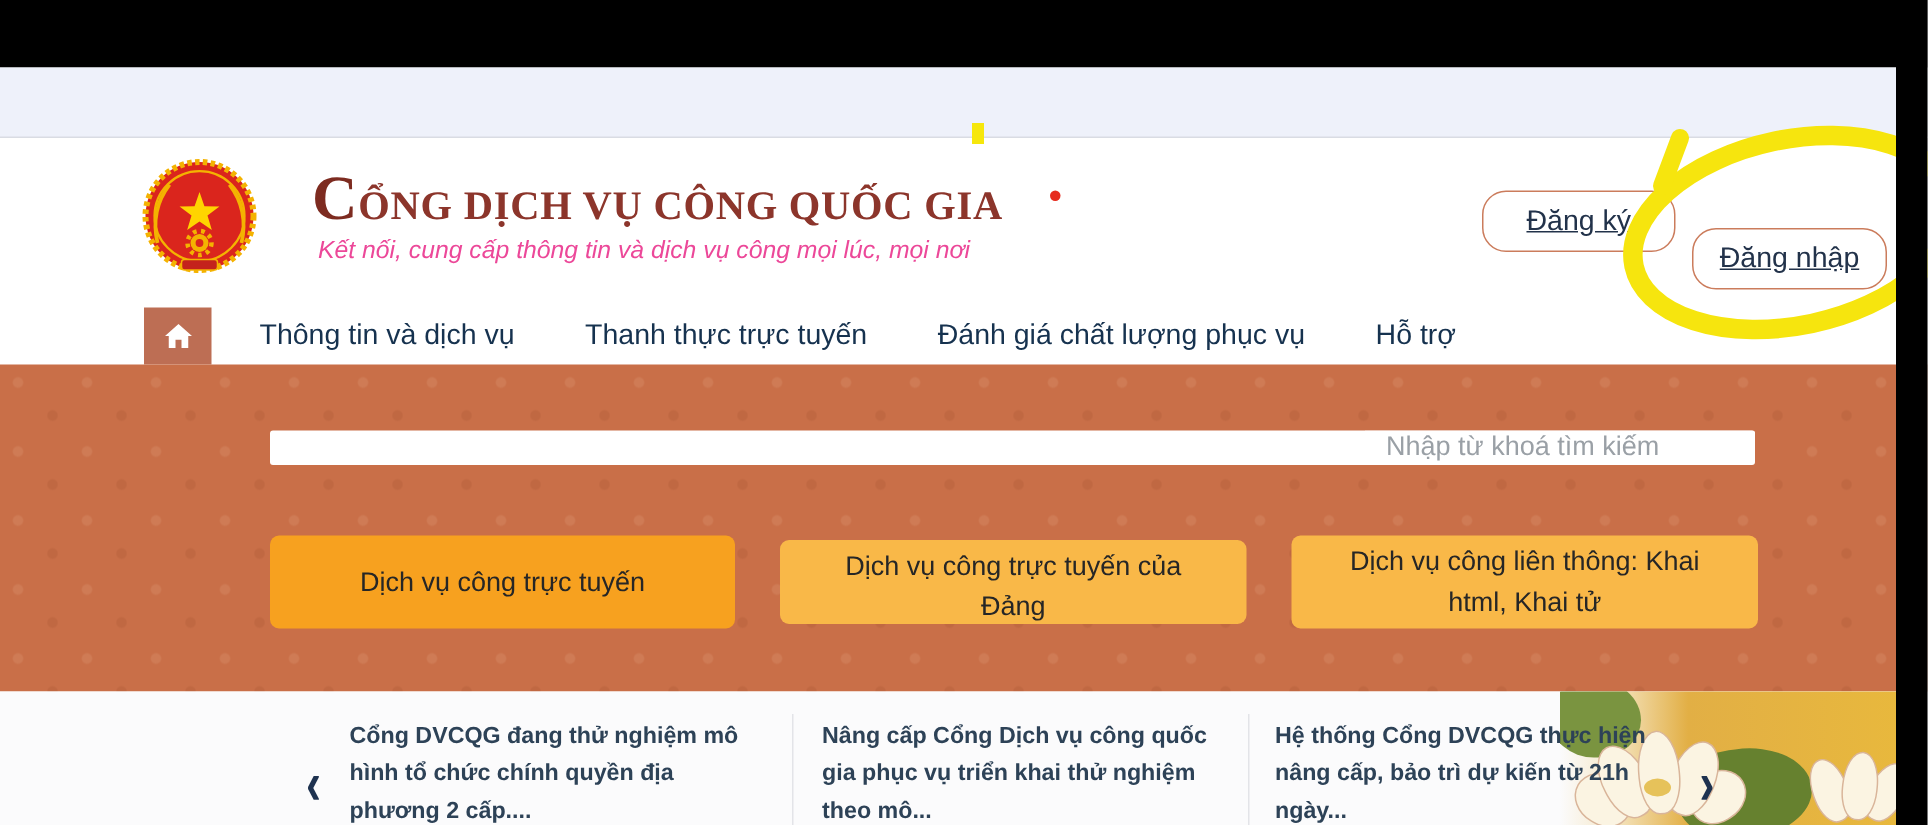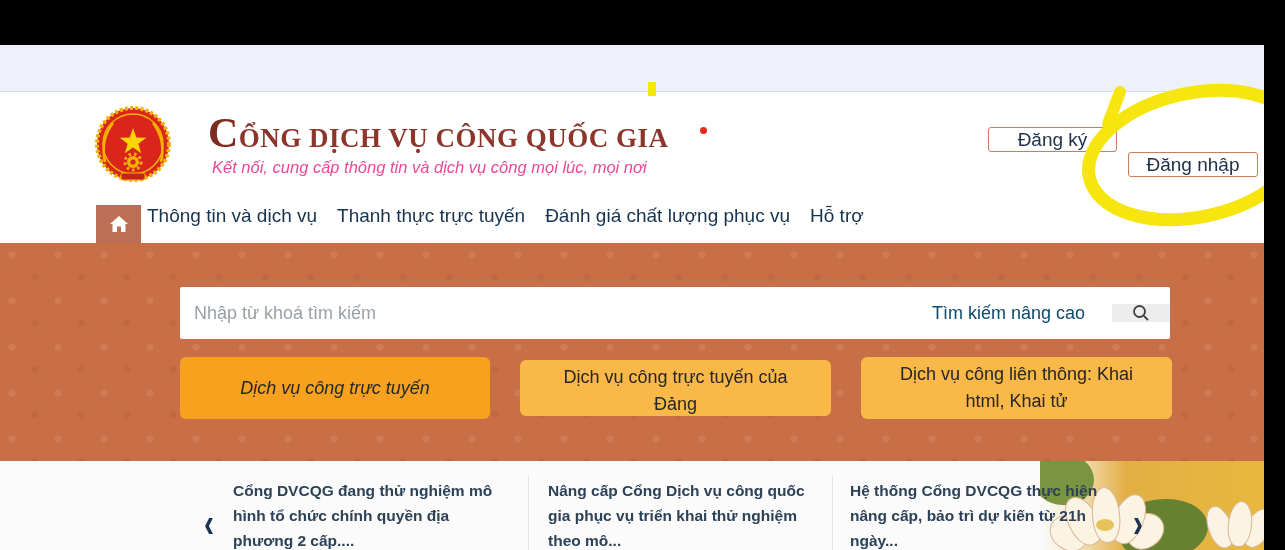--- a/index.html
+++ b/index.html
@@ -20,44 +20,44 @@
   .pill-ic { flex:0 0 auto; margin-left:18px; }
   .star-ic { font-size:19px; color:#474b50; }
   .avatar-frag { position:absolute; left:1254px; top:64px; width:7px; height:9px; background:#3c4043; }
 
   
   .site-header { position:absolute; left:0; top:92px; width:1285px; height:113px; background:#fff; }
   .emblem { position:absolute; left:94px; top:10px; width:78px; height:90px; }
   .brand-title { position:absolute; left:208px; top:26px; font-family:"Liberation Serif", serif; font-weight:bold; font-size:27px; letter-spacing:0.5px; color:#8c352b; line-height:30px; }
   .brand-title::first-letter { font-size:42px; color:#7d2b20; }
   .brand-tag { position:absolute; left:212px; top:66px; font-size:16.5px; font-style:italic; color:#ec4899; }
-  .hdr-btn { position:absolute; top:35px; height:25px; background:#fff; border:1.5px solid #cb7c5c; border-radius:3px; font-size:19px; color:#22324a; font-family:"Liberation Sans", sans-serif; cursor:pointer; }
+  .hdr-btn { position:absolute; top:35px; height:41px; background:#fff; border:1.5px solid #cb7c5c; border-radius:16px; font-size:19px; color:#22324a; font-family:"Liberation Sans", sans-serif; cursor:pointer;text-decoration:underline; }
   .btn-register { left:988px; width:129px; }
   .btn-login { left:1128px; width:130px;margin-top:25px; }
 
   
   .navbar { position:absolute; left:0; top:205px; width:1285px; height:38px; background:#fff; }
   .home-tile { position:absolute; left:96px; top:0; width:45px; height:38px; background:#bd6e54; display:flex; align-items:center; justify-content:center; cursor:pointer; }
-  .nav-items { position:absolute; left:147px; top:0; height:38px; display:flex; align-items:flex-start; gap:20px; }
+  .nav-items { position:absolute; left:173px; top:0; height:38px; display:flex; align-items:center; gap:47px; }
   .nav-link { font-size:19px; color:#16324f; white-space:nowrap; cursor:pointer; }
 
   
   .hero { position:absolute; left:0; top:243px; width:1285px; height:218px; background-color:#c96f48;
     background-image:
       radial-gradient(circle 4px at 12px 12px, rgba(255,226,196,0.10) 0 3px, rgba(0,0,0,0) 4px),
       radial-gradient(circle 4px at 35px 34px, rgba(110,40,12,0.10) 0 3px, rgba(0,0,0,0) 4px);
     background-size:46px 46px; }
-  .searchbar { position:absolute; left:180px; top:44px; width:990px; height:52px; background:#fff; border-radius:2px; display:flex; align-items:center; overflow:hidden; }
+  .searchbar { position:absolute; left:180px; top:44px; width:990px; height:23px; background:#fff; border-radius:2px; display:flex; align-items:flex-end; overflow:hidden;flex-direction:column; }
   .search-input { flex:1 1 auto; border:none; outline:none; padding:0 14px; font-size:18px; color:#333; font-family:"Liberation Sans", sans-serif; }
   .search-input::placeholder { color:#9aa0a6; }
   .adv-search { display:flex; align-items:center; padding:0 26px 0 10px; font-size:18px; color:#0c4a6e; white-space:nowrap; cursor:pointer; }
   .search-sep { width:1px; background:#e3e3e3; margin:5px 0; }
   .mag-box { width:58px; background:#ededed; display:flex; align-items:center; justify-content:center; cursor:pointer; }
   .quick-btn { position:absolute; border:none; border-radius:6px; font-size:18px; color:#262626; font-family:"Liberation Sans", sans-serif; cursor:pointer; padding:4px 26px; line-height:1.5; }
-  .qb-1 { left:180px; top:114px; width:310px; height:62px; background:#f7a11f;font-style:italic; }
+  .qb-1 { left:180px; top:114px; width:310px; height:62px; background:#f7a11f; }
   .qb-2 { left:520px; top:117px; width:311px; height:56px; background:#f9b848; }
   .qb-3 { left:861px; top:114px; width:311px; height:62px; background:#f9b848; }
 
   
   .news { position:absolute; left:0; top:461px; width:1285px; height:89px; background:#fbfbfc; }
   .carousel-chev { position:absolute; font-size:30px; color:#1e3250; font-weight:bold; transform:scaleY(1.35); cursor:pointer; line-height:22px; z-index:5; }
   .chev-left { left:204px; top:52px; }
   .chev-right { left:1133px; top:52px; }
   .news-col { position:absolute; top:18px; width:262px; cursor:pointer; }
   .nc-1 { left:233px; } .nc-2 { left:548px; } .nc-3 { left:850px; }

